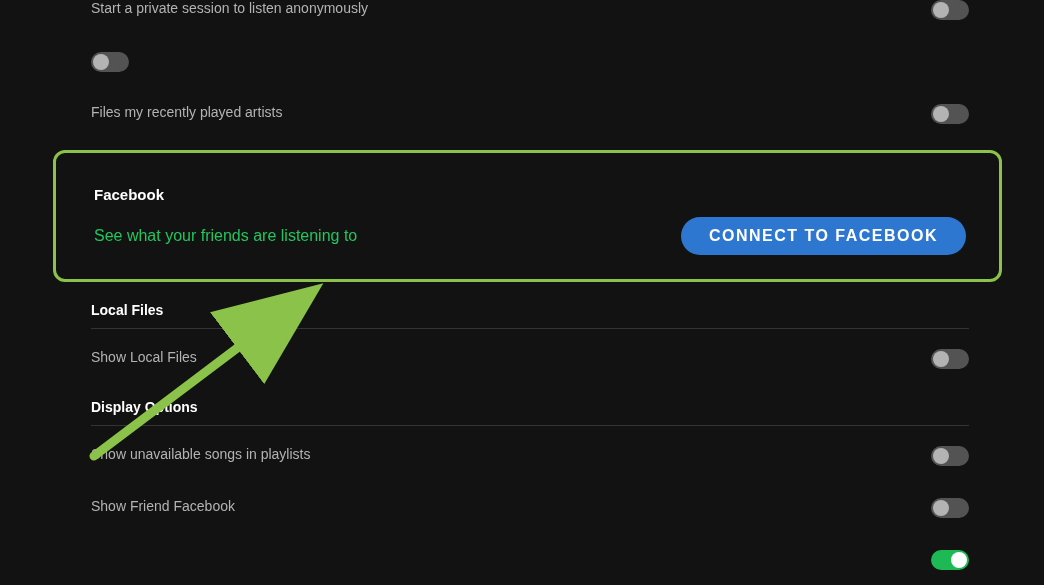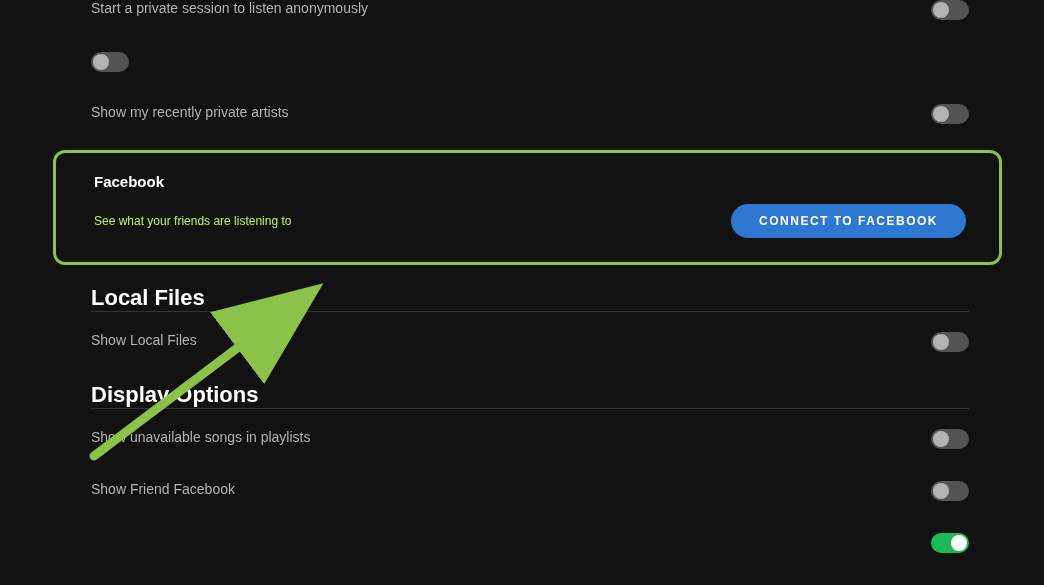--- a/index.html
+++ b/index.html
@@ -68,47 +68,49 @@
     }
     .facebook-inner {
       padding-left: 38px;
       padding-right: 33px;
     }
     .section-title {
       color: #ffffff;
       font-size: 15px;
       font-weight: 700;
       margin-bottom: 14px;
+      margin-top: 13px;
     }
     .facebook-row {
       display: flex;
       align-items: center;
       justify-content: space-between;
     }
     .facebook-desc {
-      color: #bef264;
-      font-size: 12px;
+      color: #22c55e;
+      font-size: 16px;
     }
     .connect-button {
       background-color: #2e77d0;
       color: #ffffff;
       border: none;
       border-radius: 24px;
       padding: 10px 28px;
-      font-size: 12px;
+      font-size: 16px;
       font-weight: 700;
       letter-spacing: 1.5px;
       cursor: pointer;
       text-transform: uppercase;
     }
     .section-header {
       color: #ffffff;
-      font-size: 22px;
+      font-size: 14px;
       font-weight: 700;
       padding-top: 14px;
+      padding-bottom: 10px;
       border-bottom: 1px solid #333333;
       margin-bottom: 4px;
     }
     .arrow-svg {
       position: absolute;
       top: 276px;
       left: 84px;
       pointer-events: none;
       z-index: 10;
     }
@@ -124,21 +126,21 @@
     </div>
   </div>
 
   <div class="setting-row">
     <div class="toggle">
       <div class="toggle-knob"></div>
     </div>
   </div>
 
   <div class="setting-row">
-    <span class="setting-label">Show my recently private artists</span>
+    <span class="setting-label">Files my recently played artists</span>
     <div class="toggle">
       <div class="toggle-knob"></div>
     </div>
   </div>
 
   <div class="facebook-section">
     <div class="facebook-inner">
       <div class="section-title">Facebook</div>
       <div class="facebook-row">
         <span class="facebook-desc">See what your friends are listening to</span>

